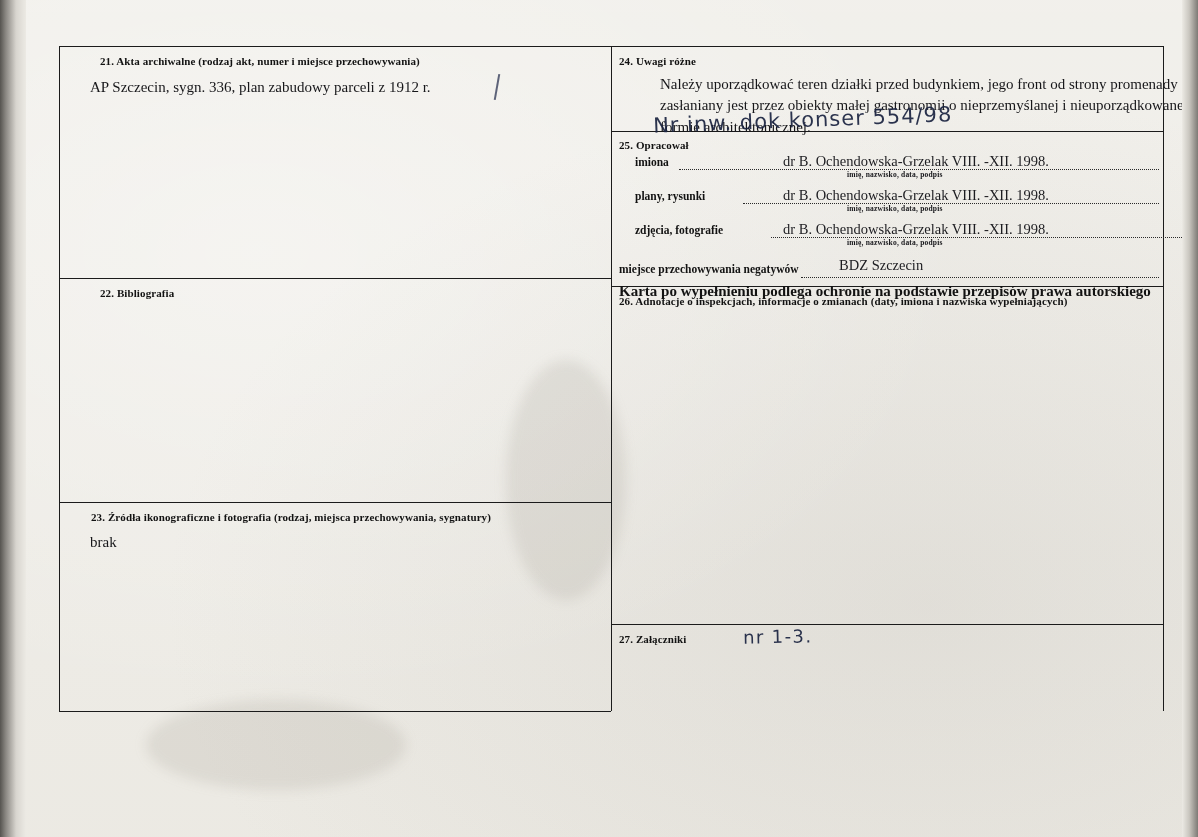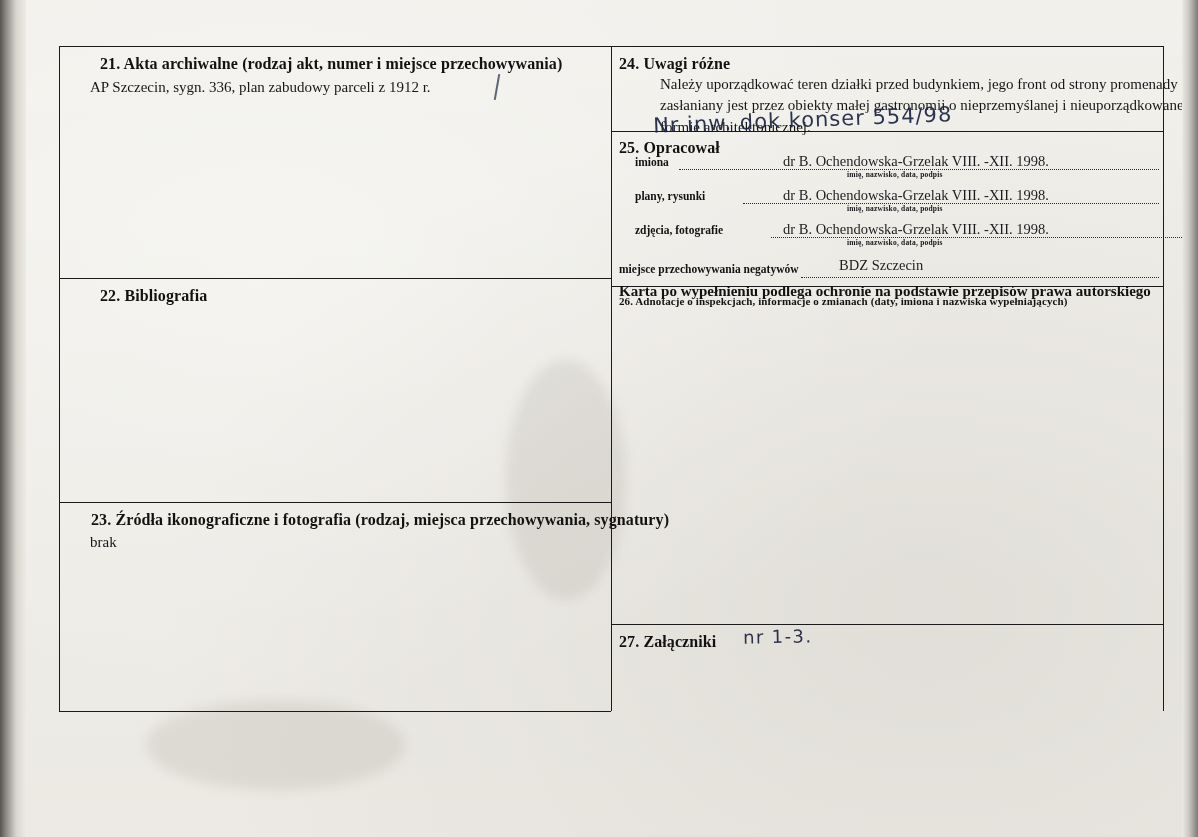--- a/index.html
+++ b/index.html
@@ -74,21 +74,21 @@
     border-left: 1px solid #1b1b1b;
   }
 
   .cell {
     position: absolute;
     box-sizing: border-box;
   }
   .fld-title {
     font-family: "Liberation Serif", serif;
     font-weight: bold;
-    font-size: 16px;
+    font-size: 11px;
     color: #121212;
     letter-spacing: 0.1px;
     white-space: nowrap;
   }
   .fld-title.small {
     font-size: 11px;
   }
   .body-text {
     font-family: "Liberation Serif", serif;
     font-size: 15px;

